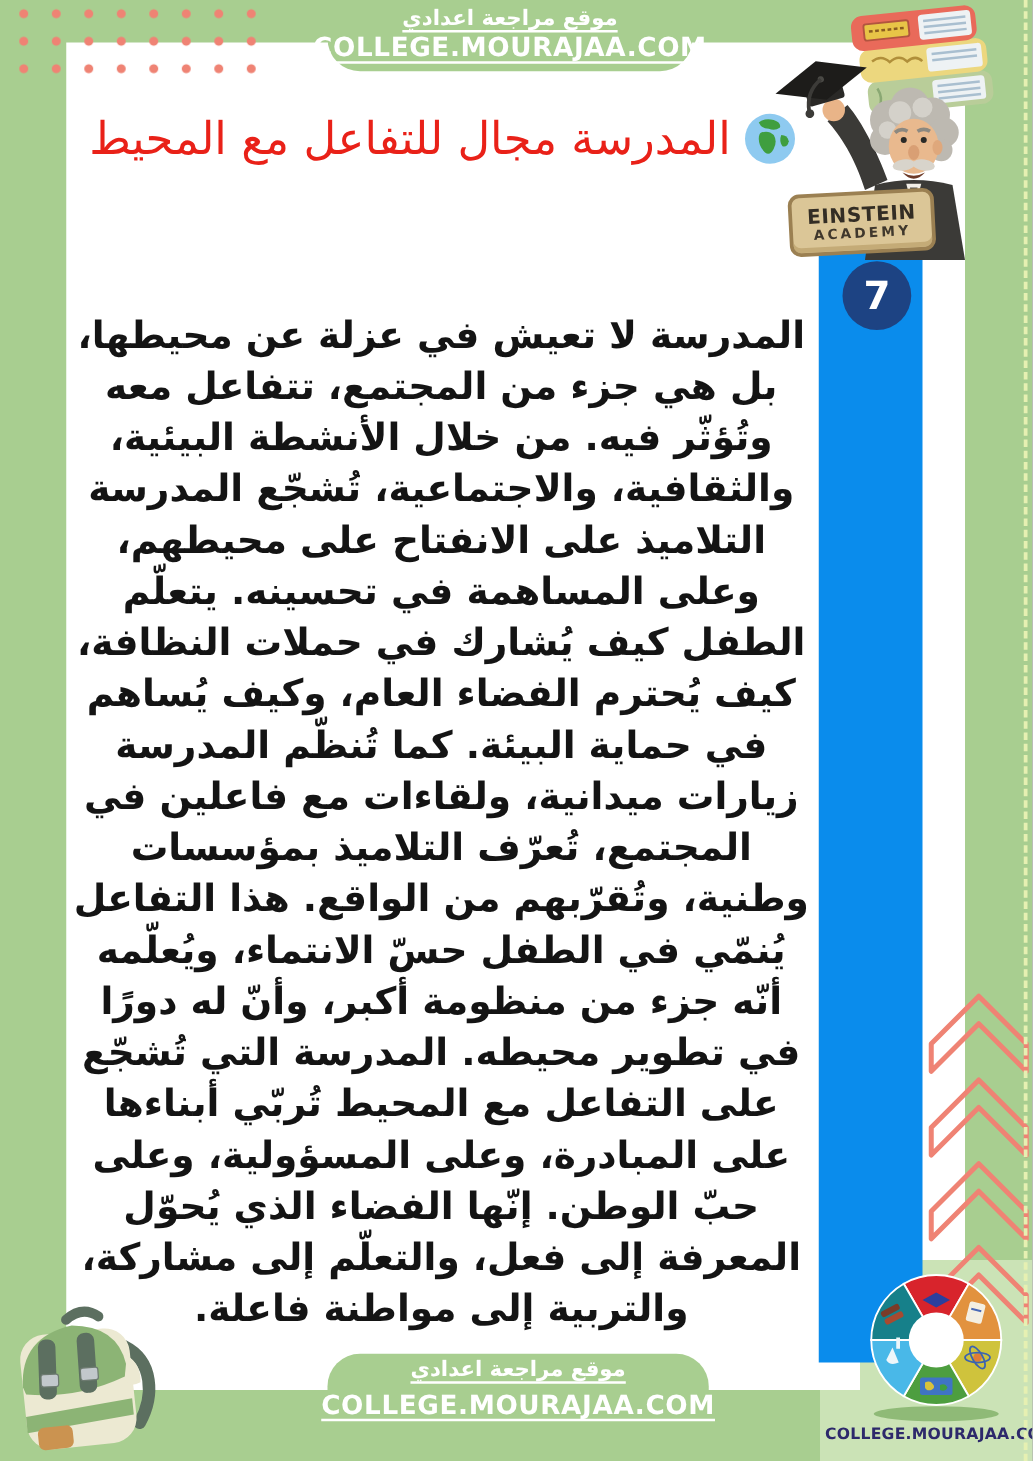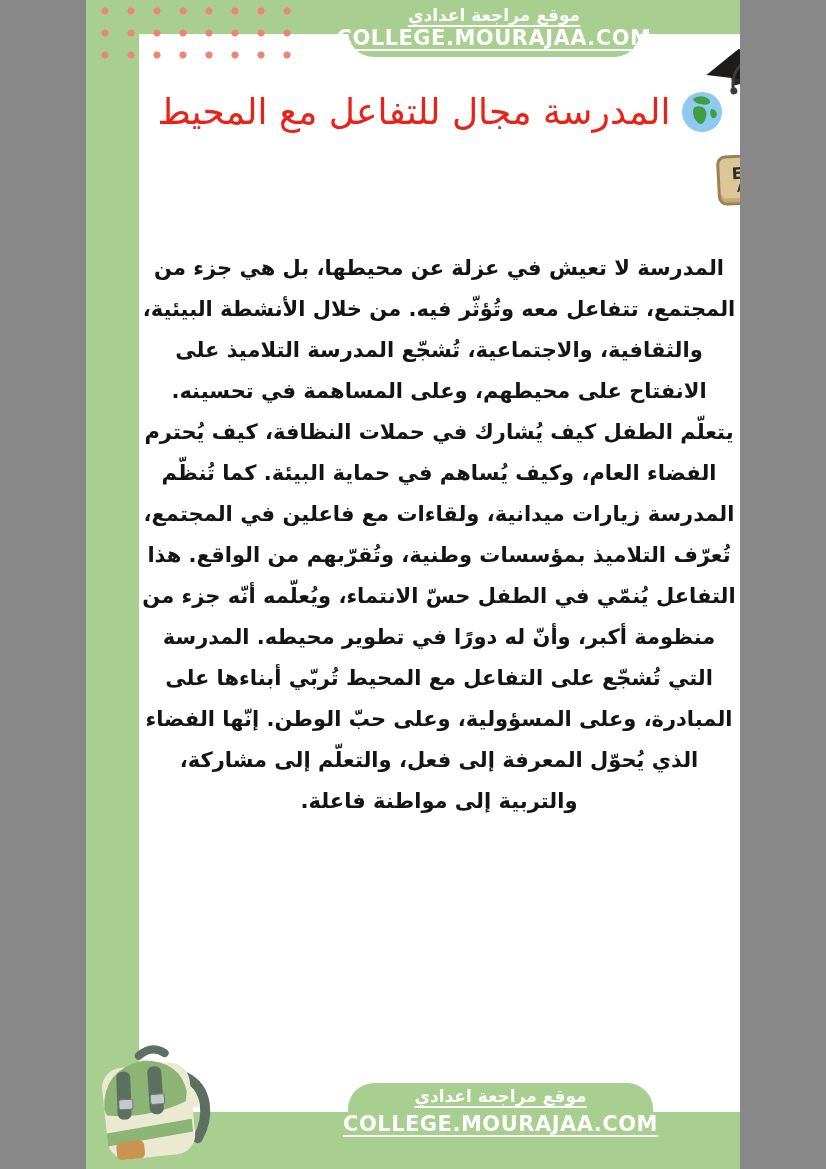--- a/index.html
+++ b/index.html
@@ -1,18 +1,18 @@
 <!DOCTYPE html>
 <html lang="ar"><head>
 <meta charset="utf-8">
 <style>
   html,body{margin:0;padding:0;background:#888;}
   *{box-sizing:border-box;}
   .page{
-    position:relative;width:654px;height:1169px;background:#ffffff;
+    position:relative;width:826px;height:1169px;background:#ffffff;
     overflow:hidden;margin:0 auto;
     font-family:"DejaVu Sans",sans-serif;
   }
   .abs{position:absolute;}
   
   .strip-left{left:0;top:0;width:53px;height:1169px;background:#a8ce90;}
   .strip-right{left:772px;top:0;width:54px;height:1169px;background:#a8ce90;}
   .band-top{left:0;top:0;width:826px;height:34px;background:#a8ce90;}
   .band-bottom{left:0;top:1112px;width:826px;height:57px;background:#a8ce90;}
   .lightgreen-a{left:688px;top:1008px;width:138px;height:161px;background:#cbe3b6;}
@@ -31,21 +31,21 @@
   
   .dots{left:6px;top:0;width:208px;height:66px;
     background-image:radial-gradient(circle,#ef8374 3.2px,rgba(0,0,0,0) 3.9px);
     background-size:26px 22px;}
   
   .title{left:52px;top:86px;width:604px;direction:rtl;text-align:center;
     color:#e92118;font-weight:normal;font-size:36px;line-height:52px;}
   .globe{display:inline-block;vertical-align:-9px;margin-left:10px;}
   
   .bodytext{left:56px;top:248px;width:594px;direction:rtl;text-align:center;
-    color:#141414;font-weight:bold;font-size:21px;line-height:41px;}
+    color:#141414;font-weight:bold;font-size:30px;line-height:41px;}
   
   .bluebar{left:655px;top:195px;width:83px;height:895px;background:#0a8cec;}
   .numcircle{left:674px;top:209px;width:55px;height:55px;border-radius:50%;background:#1d4383;
     color:#ffffff;font-weight:bold;font-size:31px;display:flex;align-items:center;justify-content:center;}
   
   .chev{width:84px;height:78px;}
   
   .banner{left:631px;top:153px;width:117px;height:50px;background:#dbc697;
     border:3px solid #9b8052;border-radius:9px;transform:rotate(-3deg);
     display:flex;flex-direction:column;align-items:center;justify-content:center;

